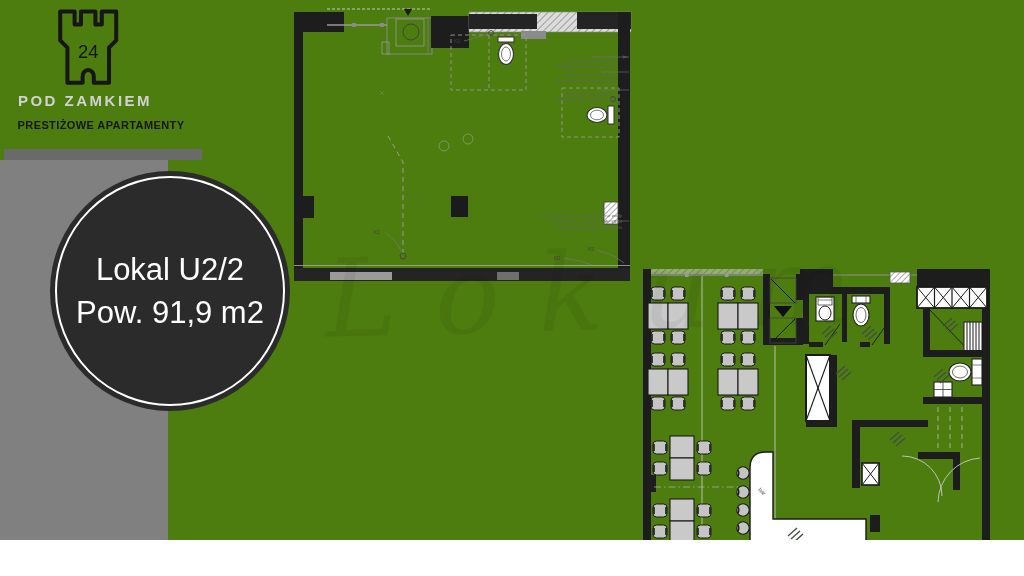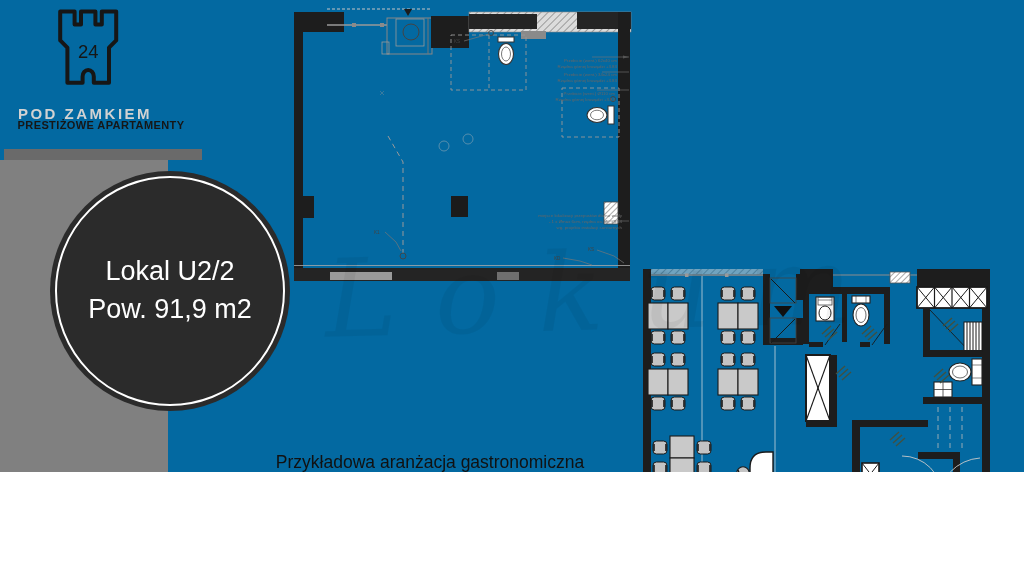--- a/index.html
+++ b/index.html
@@ -1,32 +1,32 @@
 <!DOCTYPE html>
 <html><head>
 <meta charset="utf-8">
 <style>
   html,body{margin:0;padding:0;background:#ffffff;}
-  .stage{position:relative;width:1024px;height:472px;background:#0369a1;overflow:hidden;
+  .stage{position:relative;width:1024px;height:540px;background:#4d7c0f;overflow:hidden;
          font-family:"Liberation Sans",sans-serif;}
   
   .brand{position:absolute;left:0;top:0;width:200px;height:160px;}
   .castle{position:absolute;left:33px;top:2px;}
-  .brand-name{position:absolute;left:0;top:105px;width:170px;text-align:center;
+  .brand-name{position:absolute;left:0;top:92px;width:170px;text-align:center;
     font-weight:bold;font-size:15px;letter-spacing:2.5px;color:#d2d2d2;}
   .brand-tagline{position:absolute;left:16px;top:119px;width:170px;text-align:center;
     font-weight:bold;font-size:11px;letter-spacing:0.4px;color:#161616;}
   .gray-bar{position:absolute;left:4px;top:149px;width:198px;height:11px;background:#6a6a6a;}
   .gray-panel{position:absolute;left:0;top:160px;width:168px;height:416px;background:#808080;}
   
   .badge{position:absolute;left:50px;top:171px;width:240px;height:240px;border-radius:50%;
     background:#2b2b2b;display:flex;align-items:center;justify-content:center;z-index:3;}
   .badge::before{content:"";position:absolute;left:5px;top:5px;right:5px;bottom:5px;
     border:2px solid #ffffff;border-radius:50%;}
-  .badge-text{position:relative;color:#fff;text-align:center;font-size:27px;line-height:1.4;}
+  .badge-text{position:relative;color:#fff;text-align:center;font-size:31px;line-height:1.4;}
   
   .caption{position:absolute;left:255px;top:452px;width:350px;text-align:center;
     font-size:17.5px;color:#111;}
   
   .plan-tech{position:absolute;left:292px;top:6px;}
   .plan-furn{position:absolute;left:640px;top:266px;}
   .watermark{position:absolute;left:325px;top:228px;width:660px;font-family:"DejaVu Serif",serif;
     font-style:italic;font-size:108px;letter-spacing:38px;color:rgba(0,0,0,0.05);
     transform:rotate(-1.5deg);z-index:4;pointer-events:none;white-space:nowrap;}
   svg text{font-family:"Liberation Sans",sans-serif;}
@@ -51,21 +51,20 @@
   <div class="gray-bar"></div>
   <div class="gray-panel"></div>
 
   <div class="badge">
     <div class="badge-text">
       <div>Lokal U2/2</div>
       <div>Pow. 91,9 m2</div>
     </div>
   </div>
 
-  <div class="caption">Przykładowa aranżacja gastronomiczna</div>
 
   <div class="watermark">Lokum</div>
 
   <svg class="plan-tech" width="342" height="282" viewBox="0 0 342 282">
     <defs>
       <pattern id="hatchL" width="5" height="5" patternUnits="userSpaceOnUse" patternTransform="rotate(45)">
         <rect width="5" height="5" fill="#dcdcdc"></rect>
           <line x1="0" y1="0" x2="0" y2="5" stroke="#7a7a7a" stroke-width="1.3"></line>
       </pattern>
       <pattern id="hatchW" width="4" height="4" patternUnits="userSpaceOnUse" patternTransform="rotate(45)">

